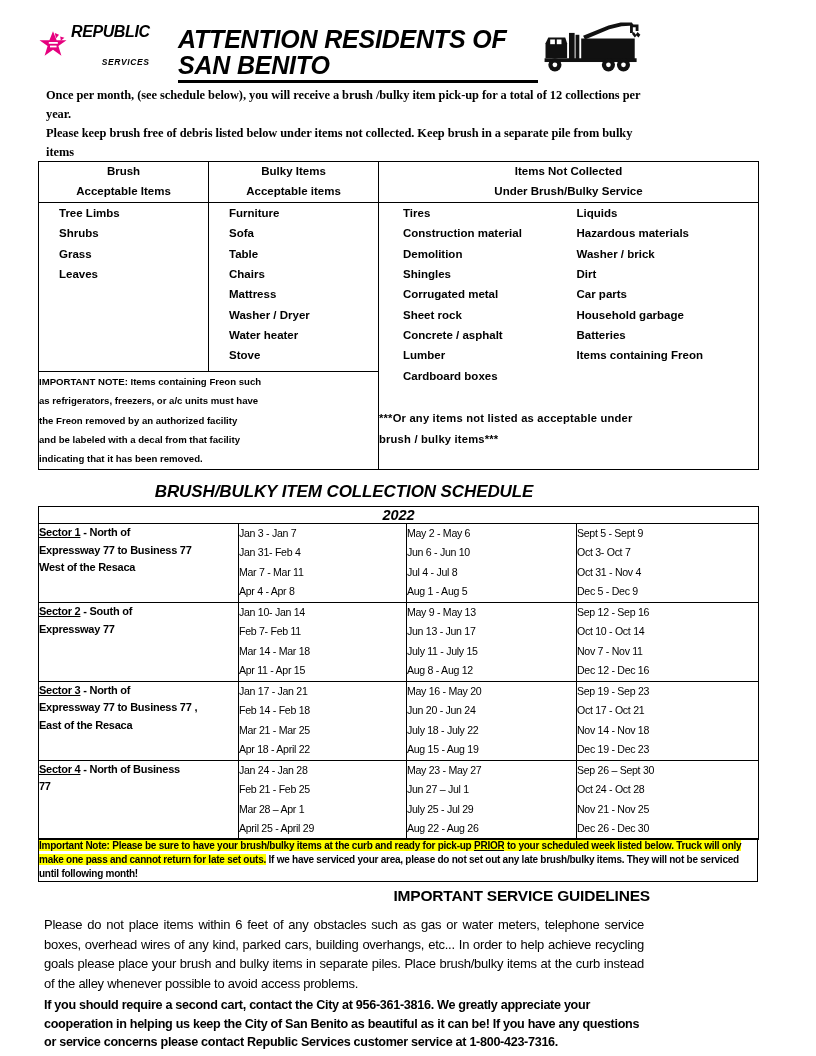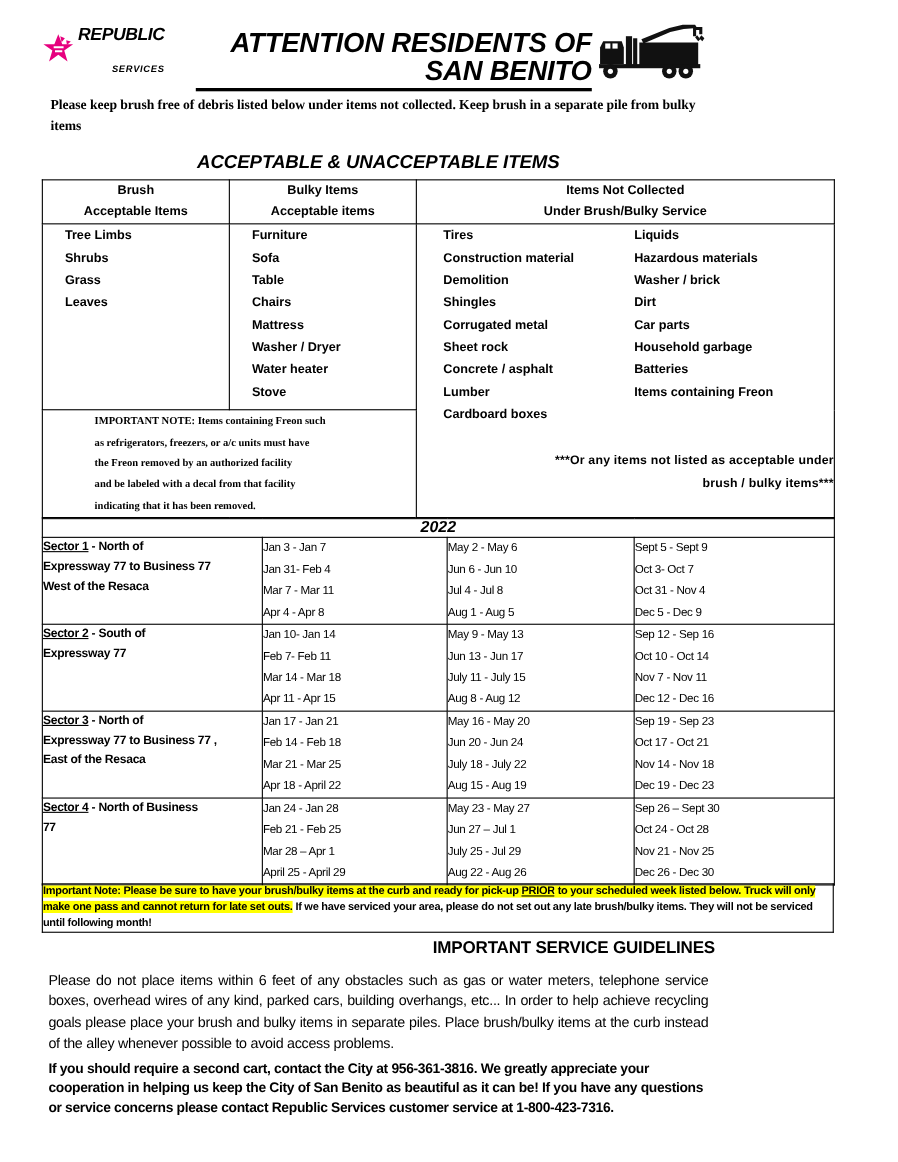--- a/index.html
+++ b/index.html
@@ -57,21 +57,21 @@
     font-weight: bold;
     font-style: italic;
     font-size: 8.5px;
     letter-spacing: 0.6px;
     color: #000;
     text-align: right;
     margin-top: 18px;
   }
   .title-block {
     flex: 1 1 auto;
-    text-align: right;
+    text-align: left;
     padding-top: 12px;
   }
   .main-title {
     font-family: "Liberation Sans", sans-serif;
     font-weight: bold;
     font-style: italic;
     font-size: 25px;
     letter-spacing: -0.2px;
     border-bottom: 3px solid #000;
     display: inline-block;
@@ -152,25 +152,24 @@
     display: flex;
   }
   .nc-col { flex: 1 1 50%; }
   .nc-col .item-list { padding-left: 24px; }
   .nc-col.right .item-list { padding-left: 8px; }
 
   .note-cell {
     padding: 6px 0 8px 6px;
   }
   .note-text {
-    font-family: Liberation Serif, serif;
+    font-family: Liberation Sans, sans-serif;
     font-weight: bold;
     font-size: 9.6px;
     line-height: 2.02;
-    margin-left: 47px;
   }
   .or-any {
     font-family: "Liberation Sans", sans-serif;
     font-weight: bold;
     font-size: 11.2px;
     line-height: 1.85;
     letter-spacing: 0.2px;
   }
 
   
@@ -323,24 +322,24 @@
           <circle cx="36" cy="98" r="5"></circle>
           <circle cx="150" cy="98" r="5"></circle>
           <circle cx="182" cy="98" r="5"></circle>
         </g>
       </svg>
     </div>
   </div>
 
 
   <div class="intro">
+    <div>Once per month, (see schedule below), you will receive a brush /bulky item pick-up for a total of 12 collections per year.</div>
     <div>Please keep brush free of debris listed below under items not collected. Keep brush in a separate pile from bulky items</div>
   </div>
 
-  <div class="section-heading sh-items">ACCEPTABLE &amp; UNACCEPTABLE ITEMS</div>
 
   <table class="grid">
     <colgroup>
       <col style="width:170px">
       <col style="width:170px">
       <col style="width:380px">
     </colgroup>
     <tbody>
       <tr>
         <td class="col-head">
@@ -398,40 +397,41 @@
                   <li>Hazardous materials</li>
                   <li>Washer / brick</li>
                   <li>Dirt</li>
                   <li>Car parts</li>
                   <li>Household garbage</li>
                   <li>Batteries</li>
                   <li>Items containing Freon</li>
                 </ul>
             </div>
           </div>
-          <div class="or-any" style="text-align:right; margin-top:22px;">
+          <div class="or-any" style="text-align:left; margin-top:22px;">
             <div>***Or any items not listed as acceptable under</div>
             <div>brush / bulky items***</div>
           </div>
         </td>
       </tr>
       <tr>
         <td class="note-cell" colspan="2">
           <div class="note-text">
             <div><span>IMPORTANT NOTE:</span><span> Items containing Freon such</span></div>
             <div>as refrigerators, freezers, or a/c units must have</div>
             <div>the Freon removed by an authorized facility</div>
             <div>and be labeled with a decal from that facility</div>
             <div>indicating that it has been removed.</div>
           </div>
         </td>
       </tr>
     </tbody>
   </table>
 
+  <div class="section-heading sh-schedule">BRUSH/BULKY ITEM COLLECTION SCHEDULE</div>
 
   <table class="sched">
     <colgroup>
       <col style="width:200px">
       <col style="width:168px">
       <col style="width:170px">
       <col style="width:182px">
     </colgroup>
     <tbody id="sched-body">
       <tr>

